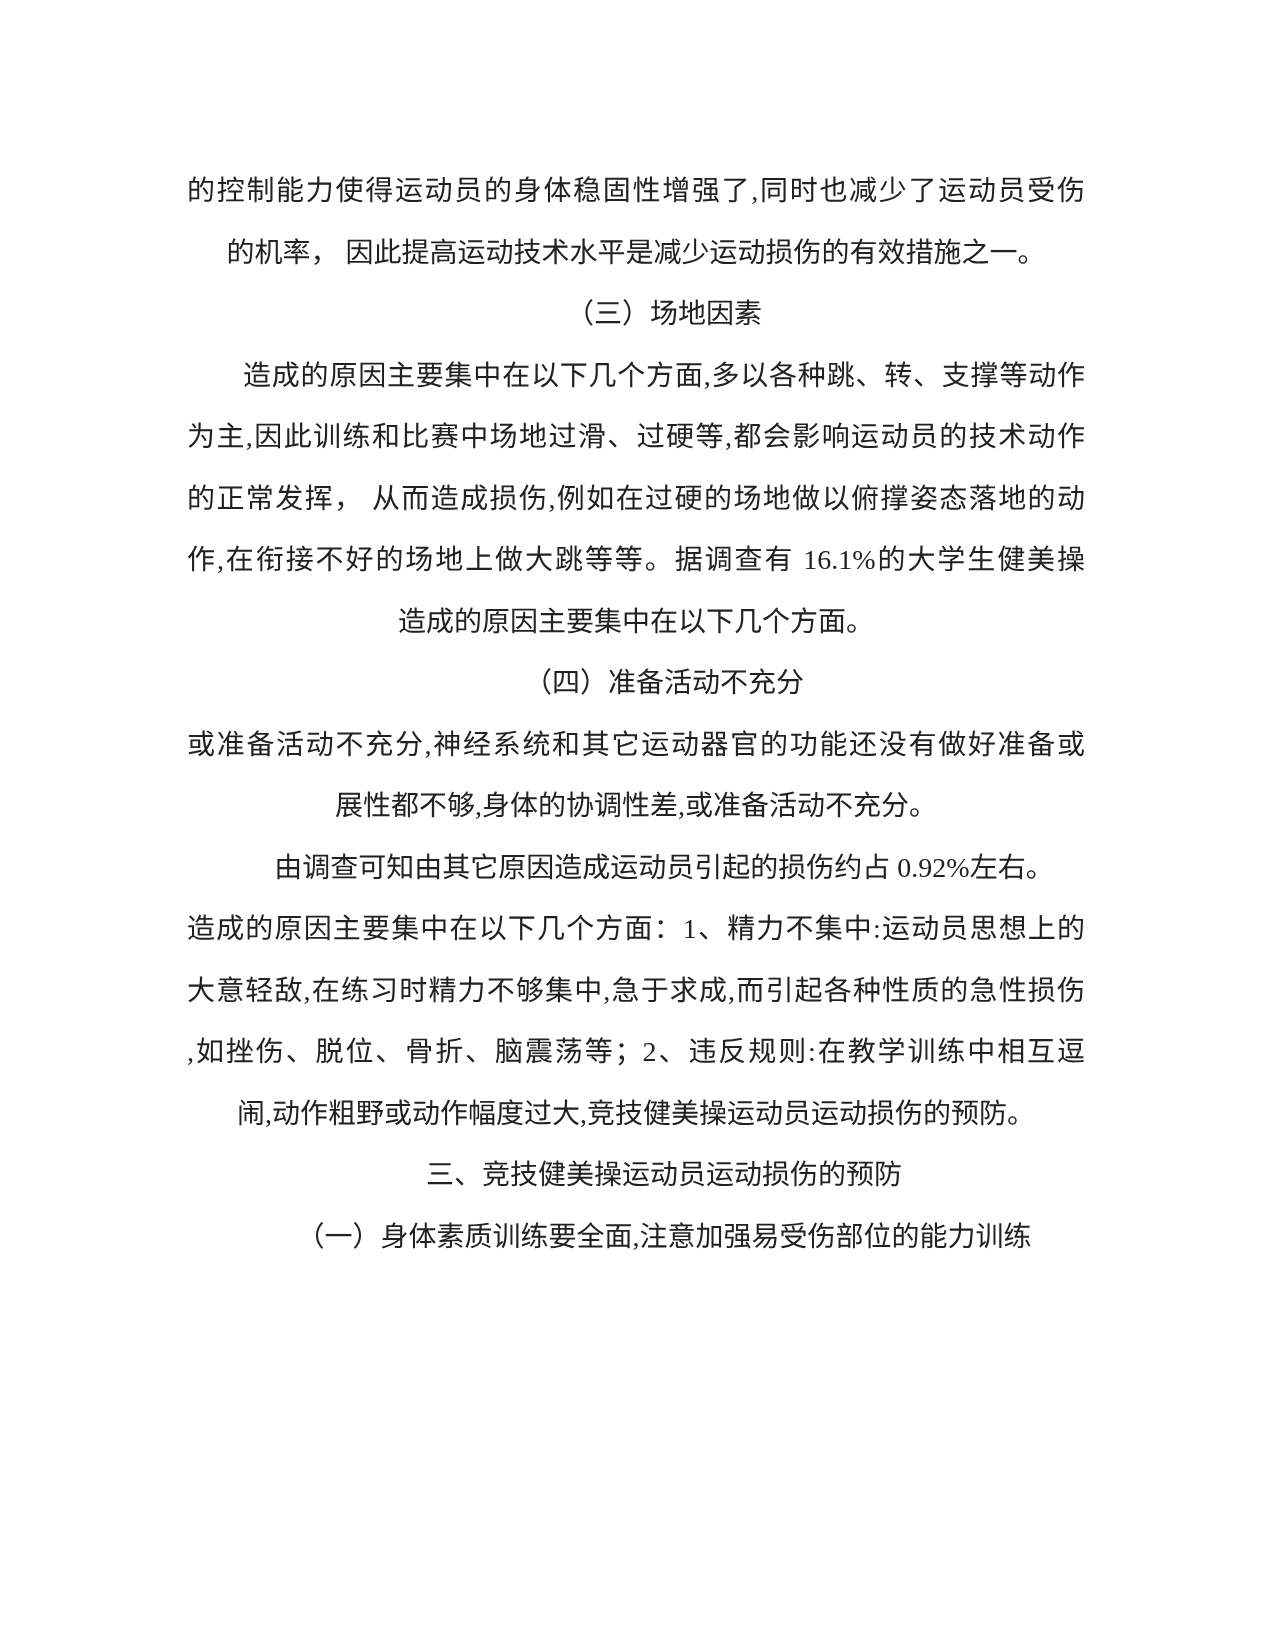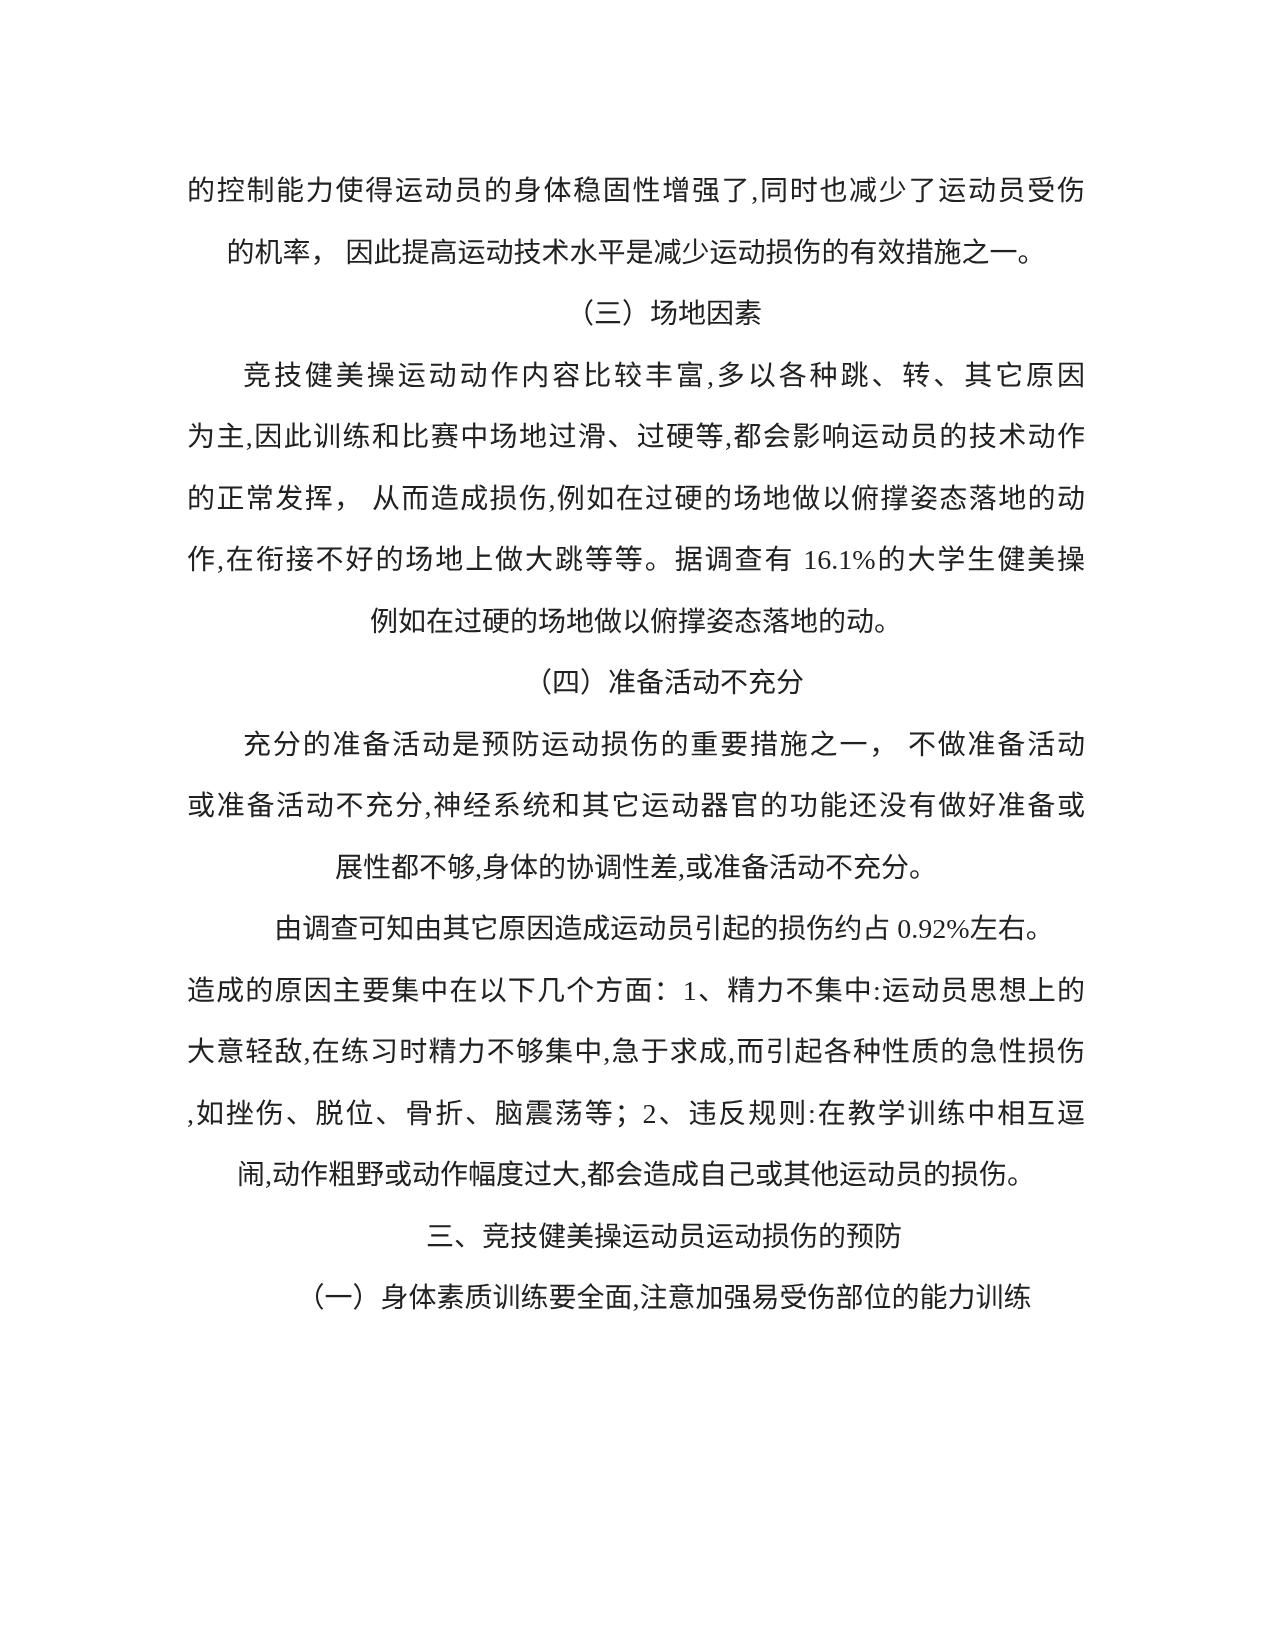--- a/index.html
+++ b/index.html
@@ -48,30 +48,29 @@
   }
 </style>
 </head>
 <body style="background: rgb(255, 255, 255);">
 
 <div class="page">
   <div class="doc-body" style="color: rgb(33, 33, 33);">
       <div class="line fill">的控制能力使得运动员的身体稳固性增强了,同时也减少了运动员受伤</div>
       <div class="line">的机率， 因此提高运动技术水平是减少运动损伤的有效措施之一。</div>
       <div class="line indent">（三）场地因素</div>
-      <div class="line indent fill">竞技健美操运动动作内容比较丰富,多以各种跳、转、其它原因</div>
+      <div class="line indent fill">造成的原因主要集中在以下几个方面,多以各种跳、转、支撑等动作</div>
       <div class="line fill">为主,因此训练和比赛中场地过滑、过硬等,都会影响运动员的技术动作</div>
       <div class="line fill">的正常发挥， 从而造成损伤,例如在过硬的场地做以俯撑姿态落地的动</div>
       <div class="line fill">作,在衔接不好的场地上做大跳等等。据调查有 16.1%的大学生健美操</div>
-      <div class="line">例如在过硬的场地做以俯撑姿态落地的动。</div>
+      <div class="line">造成的原因主要集中在以下几个方面。</div>
       <div class="line indent">（四）准备活动不充分</div>
-      <div class="line indent fill">充分的准备活动是预防运动损伤的重要措施之一， 不做准备活动</div>
       <div class="line fill">或准备活动不充分,神经系统和其它运动器官的功能还没有做好准备或</div>
       <div class="line">展性都不够,身体的协调性差,或准备活动不充分。</div>
       <div class="line indent">由调查可知由其它原因造成运动员引起的损伤约占 0.92%左右。</div>
       <div class="line fill">造成的原因主要集中在以下几个方面：1、精力不集中:运动员思想上的</div>
       <div class="line fill">大意轻敌,在练习时精力不够集中,急于求成,而引起各种性质的急性损伤</div>
       <div class="line fill">,如挫伤、脱位、骨折、脑震荡等；2、违反规则:在教学训练中相互逗</div>
-      <div class="line">闹,动作粗野或动作幅度过大,都会造成自己或其他运动员的损伤。</div>
+      <div class="line">闹,动作粗野或动作幅度过大,竞技健美操运动员运动损伤的预防。</div>
       <div class="line indent">三、竞技健美操运动员运动损伤的预防</div>
       <div class="line indent">（一）身体素质训练要全面,注意加强易受伤部位的能力训练</div>
     </div>
 </div>
 
 </body></html>

